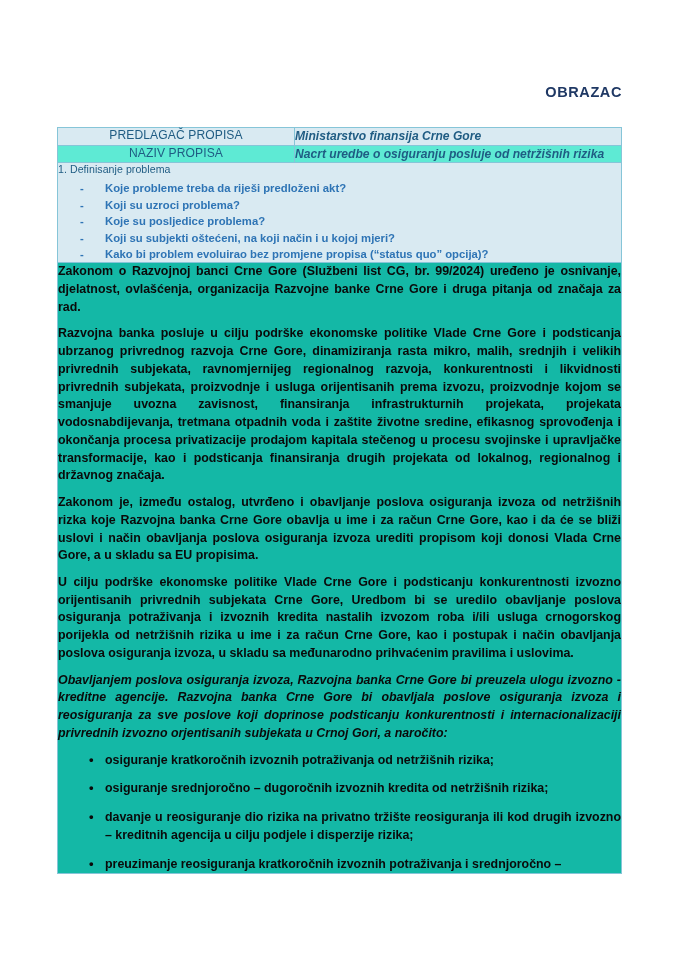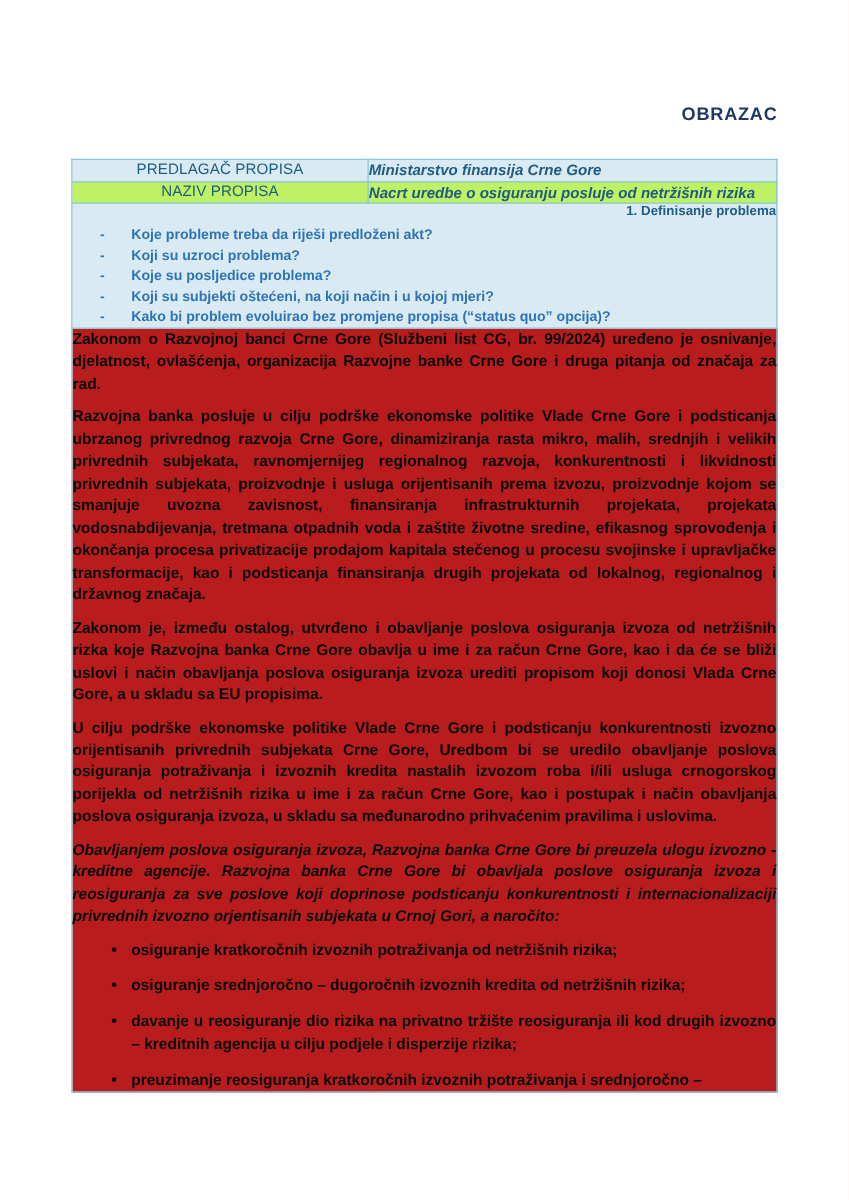--- a/index.html
+++ b/index.html
@@ -63,21 +63,21 @@
     width: 236px;
     padding: 6px 8px 7px 8px;
   }
   .cell-value {
     padding: 6px 8px 7px 9px;
   }
   .shade {
     background: #d9eaf2;
   }
   .plain {
-    background: #bef264;
+    background: #5eead4;
   }
   .lbl {
     font-size: 12.1px;
     color: #1f5c83;
     letter-spacing: 0.1px;
     text-align: center;
   }
   .val {
     font-size: 12.1px;
     font-weight: bold;
@@ -91,25 +91,24 @@
     text-align: left;
   }
 
   
   .cell-section {
     background: #d9eaf2;
     padding: 6px 8px 8px 8px;
   }
   .sec-head {
     font-size: 10.6px;
-    font-weight: bold;
+    font-weight: normal;
     color: #1f5c83;
     margin: 0 0 5px 0;
     letter-spacing: 0.05px;
-    text-align: right;
   }
   .dash-list {
     margin: 0;
     padding: 0;
     list-style: none;
   }
   .dash-list li {
     position: relative;
     padding-left: 47px;
     font-size: 11.3px;
@@ -118,21 +117,21 @@
     line-height: 1.45;
   }
   .dash-list li .dash {
     position: absolute;
     left: 22px;
     top: 0;
   }
 
   
   .cell-body {
-    background: #b91c1c;
+    background: #14b8a6;
     padding: 8px 10px 6px 9px;
   }
   .cell-body p {
     margin: 0 0 9px 0;
     font-size: 12.4px;
     font-weight: bold;
     color: #0a0a0a;
     line-height: 1.43;
     text-align: justify;
     text-justify: inter-word;

